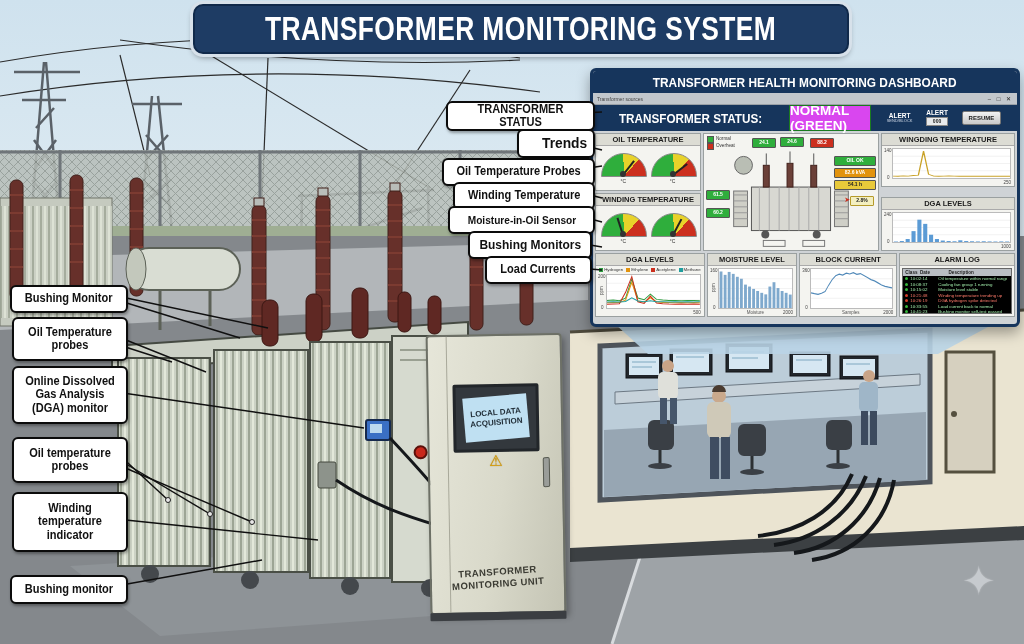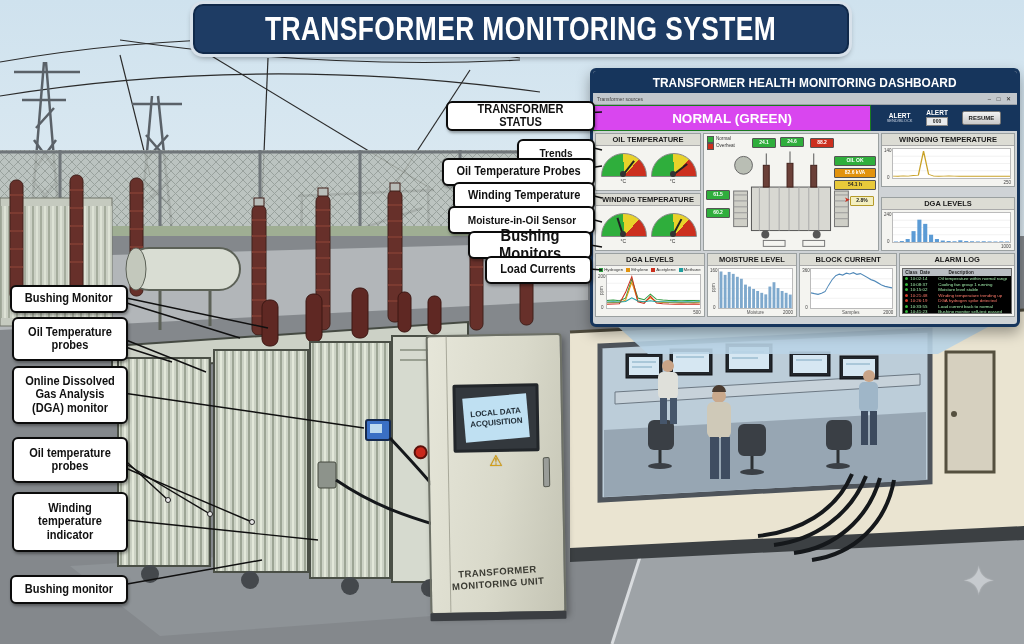--- a/index.html
+++ b/index.html
@@ -289,20 +289,23 @@
 
   <div class="dash">
     <div class="dash-head">
       <span>TRANSFORMER HEALTH MONITORING DASHBOARD</span>
     </div>
     <div class="titlebar">
       <span class="wt">Transformer sources</span>
       <span class="wc">– □ ✕</span>
     </div>
     <div class="statusrow">
+      <div class="st-label">
+          <span>TRANSFORMER STATUS:</span>
+        </div>
       <div class="st-value" style="background: #d946ef;">NORMAL (GREEN)</div>
       <div class="st-alerts">
         <div class="alert-chip">
           <div class="a1">ALERT</div>
           <div class="a2">SEND/BLOCK</div>
         </div>
         <div class="alert-chip">
           <div class="a1">ALERT</div>
           <div class="alert-box">000</div>
         </div>
@@ -609,33 +612,33 @@
     <g fill="#e8e8e8" stroke="#222">
       <circle cx="168" cy="500" r="2.5"></circle>
         <circle cx="210" cy="514" r="2.5"></circle>
         <circle cx="252" cy="522" r="2.5"></circle>
     </g>
   </svg>
 
   <div class="callout" style="left:446px;top:101px;width:137px;height:24px;font-size:12px;">
       <span>TRANSFORMER STATUS</span>
     </div>
-  <div class="callout" style="left:517px;top:139px;width:66px;height:23px;font-size:11px;">
+  <div class="callout" style="left:517px;top:129px;width:66px;height:23px;font-size:15px;justify-content:flex-end;">
       <span>Trends</span>
     </div>
   <div class="callout" style="left:442px;top:158px;width:141px;height:22px;font-size:12px;">
       <span>Oil Temperature Probes</span>
     </div>
   <div class="callout" style="left:453px;top:182px;width:130px;height:22px;font-size:12px;">
       <span>Winding Temperature</span>
     </div>
   <div class="callout" style="left:448px;top:206px;width:135px;height:22px;font-size:11px;">
       <span>Moisture-in-Oil Sensor</span>
     </div>
-  <div class="callout" style="left:468px;top:231px;width:112px;height:22px;font-size:16px;">
+  <div class="callout" style="left:468px;top:231px;width:112px;height:22px;font-size:13px;">
       <span>Bushing Monitors</span>
     </div>
   <div class="callout" style="left:485px;top:256px;width:95px;height:22px;font-size:12px;">
       <span>Load Currents</span>
     </div>
 
   <div class="callout" style="left:10px;top:285px;width:106px;height:22px;font-size:12px;">
       <span>Bushing Monitor</span>
     </div>
   <div class="callout" style="left:12px;top:317px;width:104px;height:38px;font-size:12px;">

